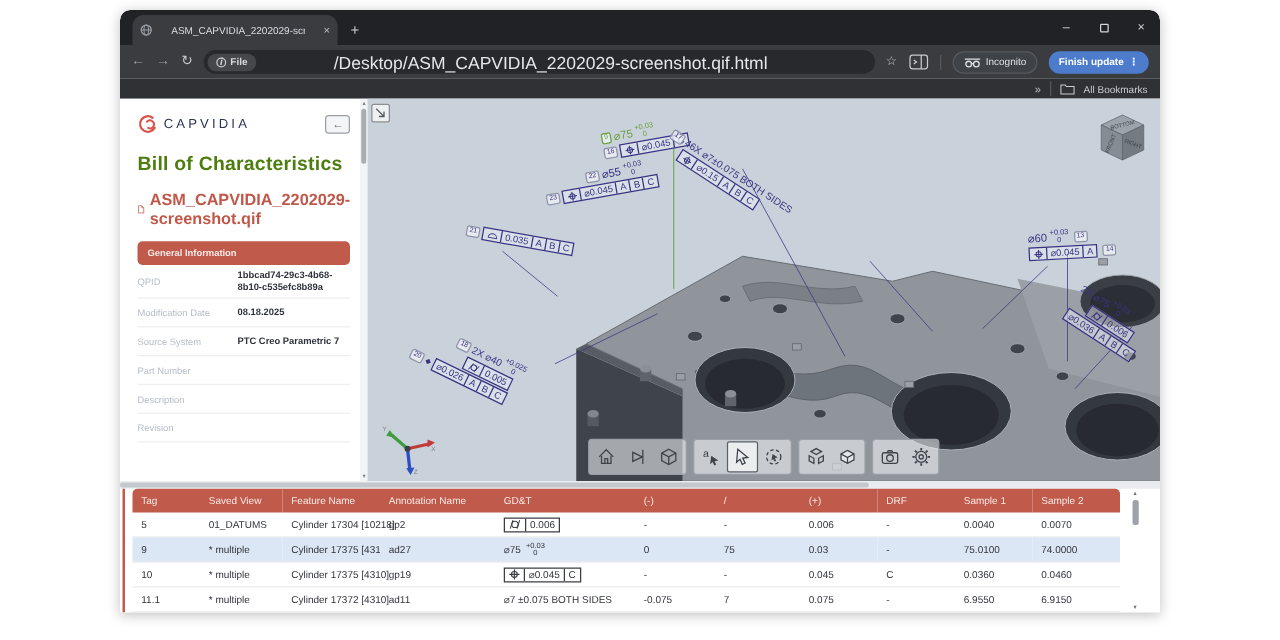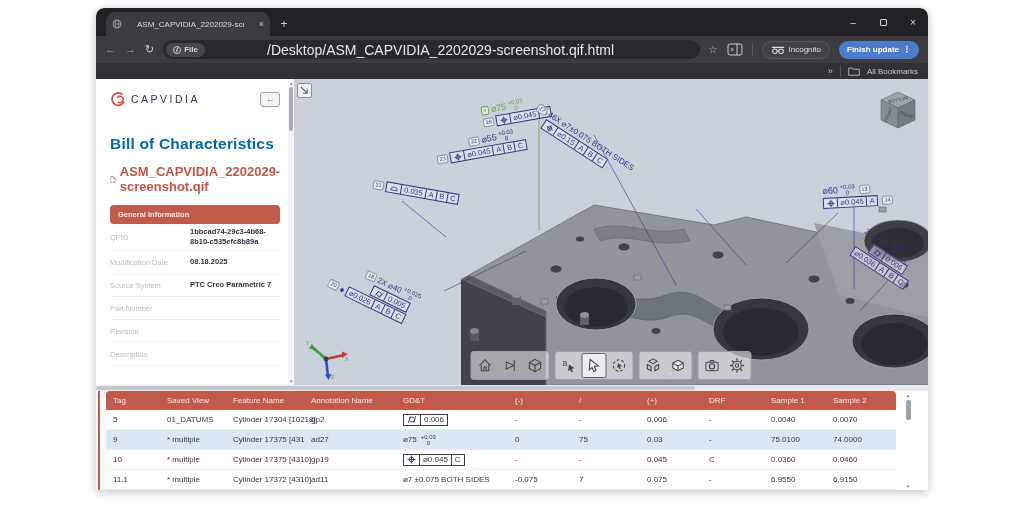--- a/index.html
+++ b/index.html
@@ -35,21 +35,21 @@
   .bookmarks{height:16px;background:#2f3135;display:flex;align-items:center;justify-content:flex-end;gap:7px;padding:0 10px;}
   .bm-ovf{color:#bcc0c4;font-size:9px;}
   .bm-label{font-size:8px;color:#c9ccd0;}
   
   .content{height:306px;display:flex;background:#fff;}
   .sidebar{width:200px;position:relative;padding:12px 14px 0 14px;overflow:hidden;}
   .brandrow{display:flex;align-items:center;gap:5px;}
   .brand{font-size:10.5px;letter-spacing:2.5px;color:#2a3550;font-weight:500;}
   .backbtn{margin-left:auto;width:20px;height:15px;border:1px solid #9aa0a6;border-radius:3px;background:#f4f5f6;
     display:flex;align-items:center;justify-content:center;color:#6b7075;font-size:9px;}
-  .boc-title{margin-top:28px;font-size:15.5px;color:#0369a1;font-weight:600;letter-spacing:.2px;}
+  .boc-title{margin-top:16px;font-size:15.5px;color:#4d7c0f;font-weight:600;letter-spacing:.2px;}
   .redpill{margin-top:9px;background:#c05b4c;border-radius:4px;height:19px;display:flex;align-items:center;
     padding:0 8px;color:#f8eae6;font-size:7.5px;font-weight:bold;}
   .filerow{margin-top:11px;display:flex;align-items:center;gap:4px;}
   .filerow span{font-size:13px;color:#c0584a;font-weight:bold;}
   .inforow{display:flex;align-items:center;min-height:23px;border-bottom:1px solid #efefef;padding:3px 0;}
   .inforow .lbl{width:80px;font-size:7.5px;color:#b6bcc6;flex-shrink:0;}
   .inforow .val{font-size:7.5px;color:#2f323b;font-weight:bold;line-height:1.35;}
   .side-scroll{position:absolute;right:0;top:0;bottom:0;width:6px;background:#f3f4f5;}
   .side-thumb{position:absolute;top:8px;left:1px;width:4px;height:44px;background:#a8adb4;border-radius:2px;}
   .side-arrow{position:absolute;left:0;width:6px;text-align:center;font-size:5px;color:#7d8288;}
@@ -198,25 +198,25 @@
         </div>
         <div class="inforow">
           <span class="lbl">Source System</span>
           <span class="val" style="width:84px">PTC Creo Parametric 7</span>
         </div>
         <div class="inforow">
           <span class="lbl">Part Number</span>
           <span class="val"></span>
         </div>
         <div class="inforow">
+          <span class="lbl">Description</span>
+          <span class="val"></span>
+        </div>
+        <div class="inforow">
           <span class="lbl">Revision</span>
-          <span class="val"></span>
-        </div>
-        <div class="inforow">
-          <span class="lbl">Description</span>
           <span class="val"></span>
         </div>
       </div>
       <div class="side-scroll">
         <span class="side-arrow" style="top:1px">▴</span>
         <div class="side-thumb"></div>
         <span class="side-arrow" style="bottom:1px">▾</span>
       </div>
     </div>
 

